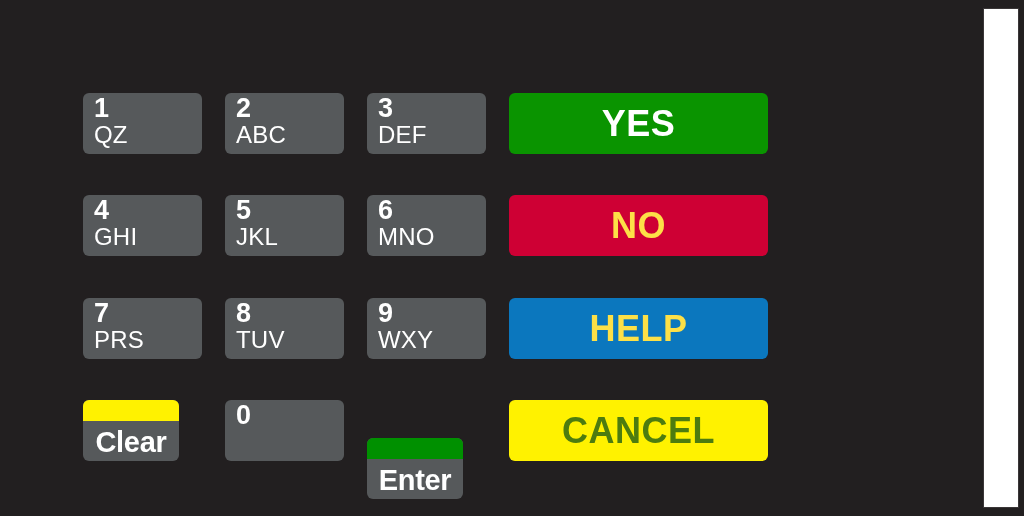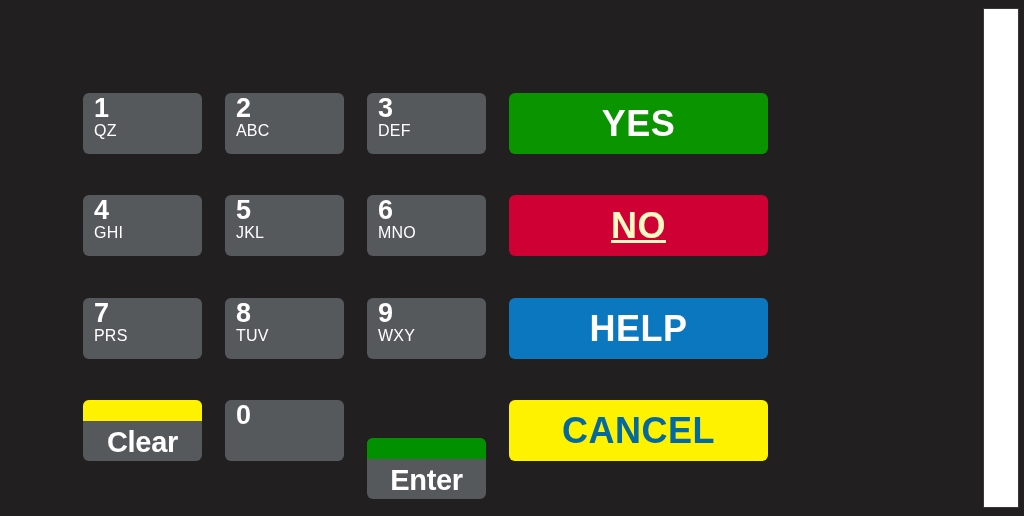--- a/index.html
+++ b/index.html
@@ -38,31 +38,31 @@
     font-size: 27px;
     font-weight: bold;
     color: #ffffff;
     line-height: 1.05;
     letter-spacing: 0px;
   }
   .digit-key .letters {
     position: absolute;
     left: 11px;
     top: 29px;
-    font-size: 16px;
+    font-size: 24px;
     font-weight: normal;
     color: #ffffff;
     line-height: 1.1;
     letter-spacing: 0.2px;
   }
 
   
   .stripe-key {
     background: #56595b;
-    width: 119px;
+    width: 96px;
     height: 61px;
   }
   .stripe-key .stripe {
     position: absolute;
     left: 0;
     top: 0;
     width: 100%;
     height: 21px;
   }
   .stripe-key .stripe-label {
@@ -161,25 +161,25 @@
       <div class="key stripe-key" style="left: 367px; top: 400px; background: rgb(86, 89, 91); margin-top: 38px;">
         <div class="stripe" style="background: rgb(0, 144, 0);"></div>
         <div class="stripe-label">Enter</div>
       </div>
     </div>
   <div id="function-key-layer">
       <div class="key func-key" style="left: 509px; top: 93px; background: rgb(10, 148, 0);">
         <span class="func-label" style="color: rgb(255, 255, 255);">YES</span>
       </div>
       <div class="key func-key" style="left: 509px; top: 195px; background: rgb(206, 0, 52);">
-        <span class="func-label" style="color: #fef9c3; text-decoration: underline;">NO</span>
+        <span class="func-label" style="color: #fde047;">NO</span>
       </div>
       <div class="key func-key" style="left: 509px; top: 298px; background: rgb(11, 119, 190);">
-        <span class="func-label" style="color: #ffffff;">HELP</span>
+        <span class="func-label" style="color: #fde047;">HELP</span>
       </div>
       <div class="key func-key" style="left: 509px; top: 400px; background: rgb(255, 242, 0);">
-        <span class="func-label" style="color: #0369a1;">CANCEL</span>
+        <span class="func-label" style="color: #4d7c0f;">CANCEL</span>
       </div>
     </div>
 
   <div id="right-strip" style="background: rgb(255, 255, 255); border-color: rgb(58, 54, 55);"></div>
 
 </div>
 
 </body></html>

